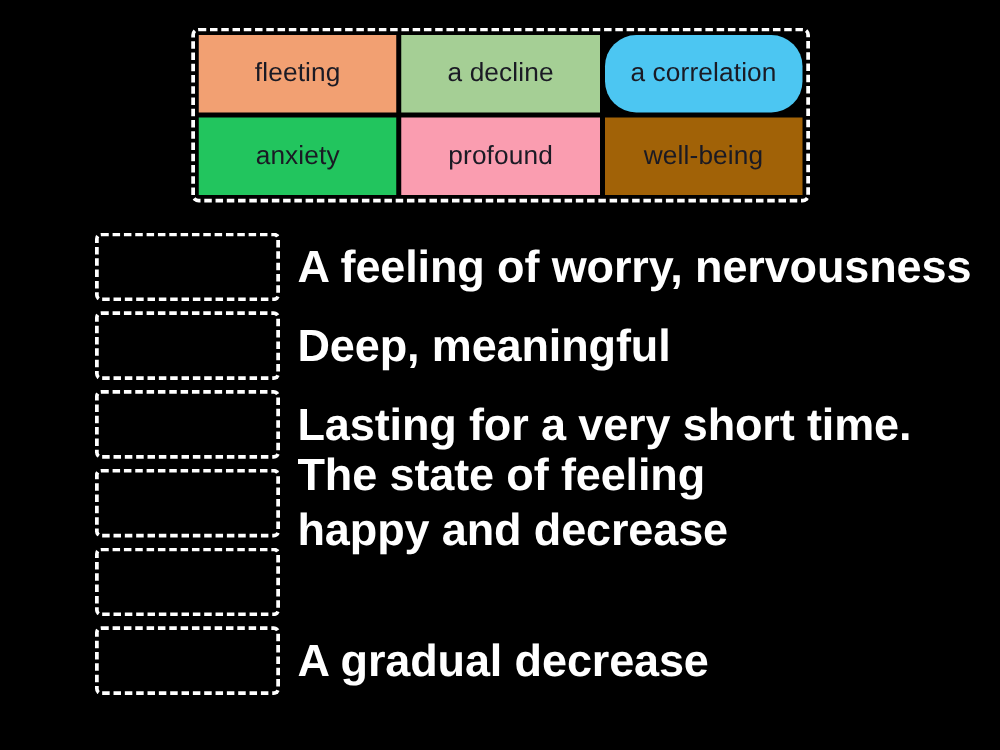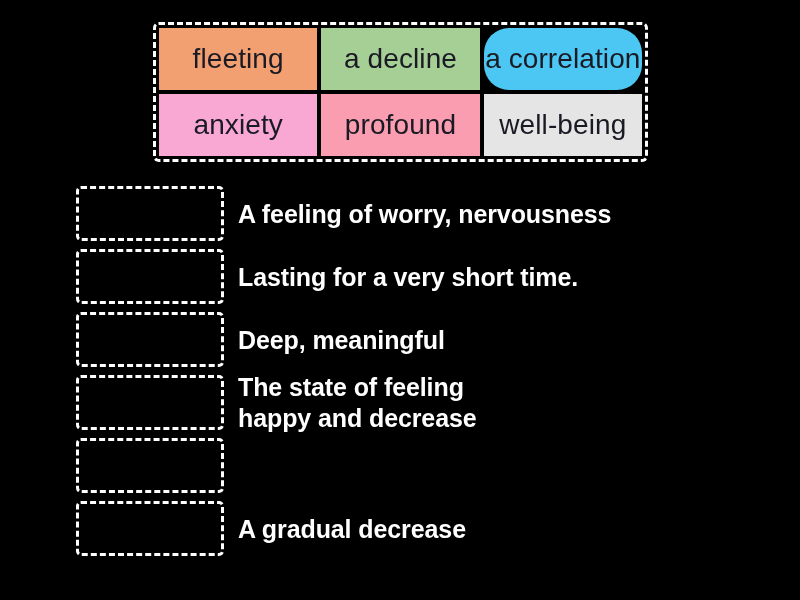--- a/index.html
+++ b/index.html
@@ -35,21 +35,21 @@
     display: flex;
     flex: 1 1 0;
     gap: 4px;
   }
   .tile {
     flex: 1 1 0;
     display: flex;
     align-items: center;
     justify-content: center;
     color: #1a1a24;
-    font-size: 28px;
+    font-size: 21px;
     font-weight: 400;
     letter-spacing: .1px;
     white-space: nowrap;
     cursor: grab;
     user-select: none;
     overflow: hidden;
   }
 
   
   #questions {
@@ -75,21 +75,21 @@
     background: transparent;
     cursor: pointer;
   }
   .q-text {
     position: absolute;
     left: 238px;
     top: 50%;
     transform: translateY(-50%);
     width: 550px;
     color: #ffffff;
-    font-size: 25px;
+    font-size: 36px;
     font-weight: bold;
     line-height: 1.24;
     white-space: pre-line;
     letter-spacing: -0.1px;
   }
 </style>
 </head>
 <body style="background: rgb(0, 0, 0);">
 
 <div id="word-bank">
@@ -98,47 +98,47 @@
       <span>fleeting</span>
     </div>
     <div class="tile" style="background: rgb(165, 207, 149); align-items: center;">
       <span>a decline</span>
     </div>
     <div class="tile" style="background: rgb(76, 198, 242); border-radius: 25px;">
       <span>a correlation</span>
     </div>
   </div>
   <div class="bank-row">
-    <div class="tile" style="background: #f9a8d4;">
+    <div class="tile" style="background: #22c55e;">
       <span>anxiety</span>
     </div>
     <div class="tile" style="background: rgb(250, 157, 176); justify-content: center;">
       <span>profound</span>
     </div>
-    <div class="tile" style="background: #e5e5e5;">
+    <div class="tile" style="background: #a16207;">
       <span>well-being</span>
     </div>
   </div>
 </div>
 
 <div id="questions">
 
   <div class="q-row">
     <div class="drop-slot"></div>
     <div class="q-text">A feeling of worry, nervousness</div>
   </div>
 
   <div class="q-row">
     <div class="drop-slot"></div>
-    <div class="q-text">Lasting for a very short time.</div>
+    <div class="q-text">Deep, meaningful</div>
   </div>
 
   <div class="q-row">
     <div class="drop-slot"></div>
-    <div class="q-text">Deep, meaningful</div>
+    <div class="q-text">Lasting for a very short time.</div>
   </div>
 
   <div class="q-row">
     <div class="drop-slot"></div>
     <div class="q-text">The state of feeling
 happy and decrease</div>
   </div>
 
   <div class="q-row">
     <div class="drop-slot"></div>

